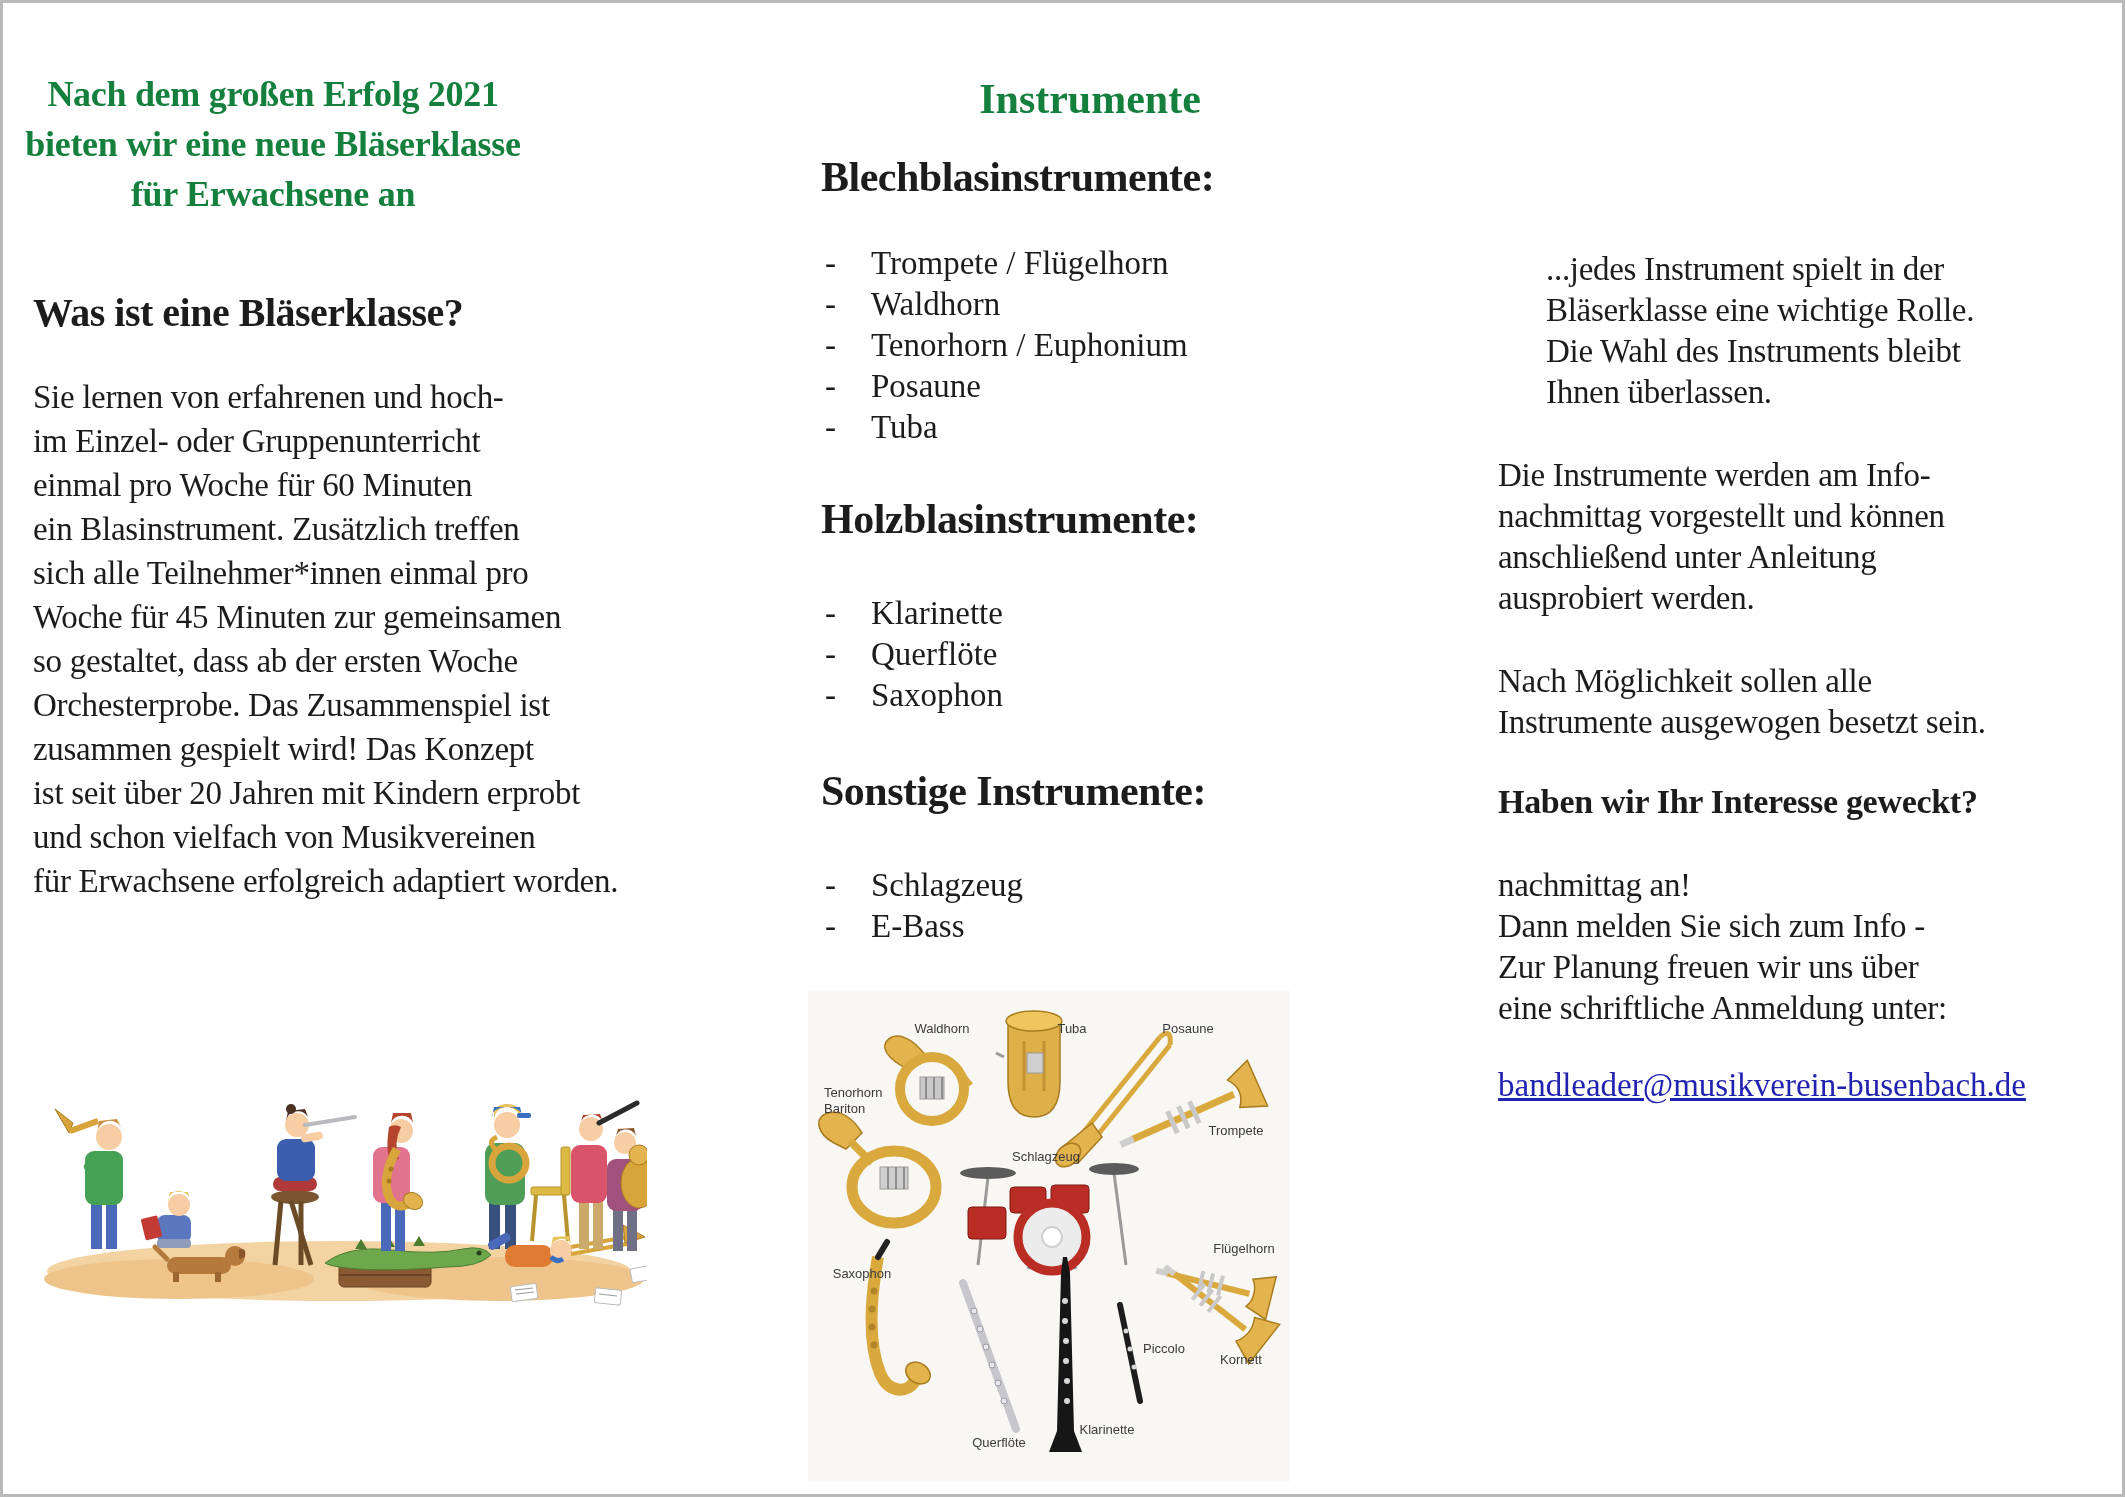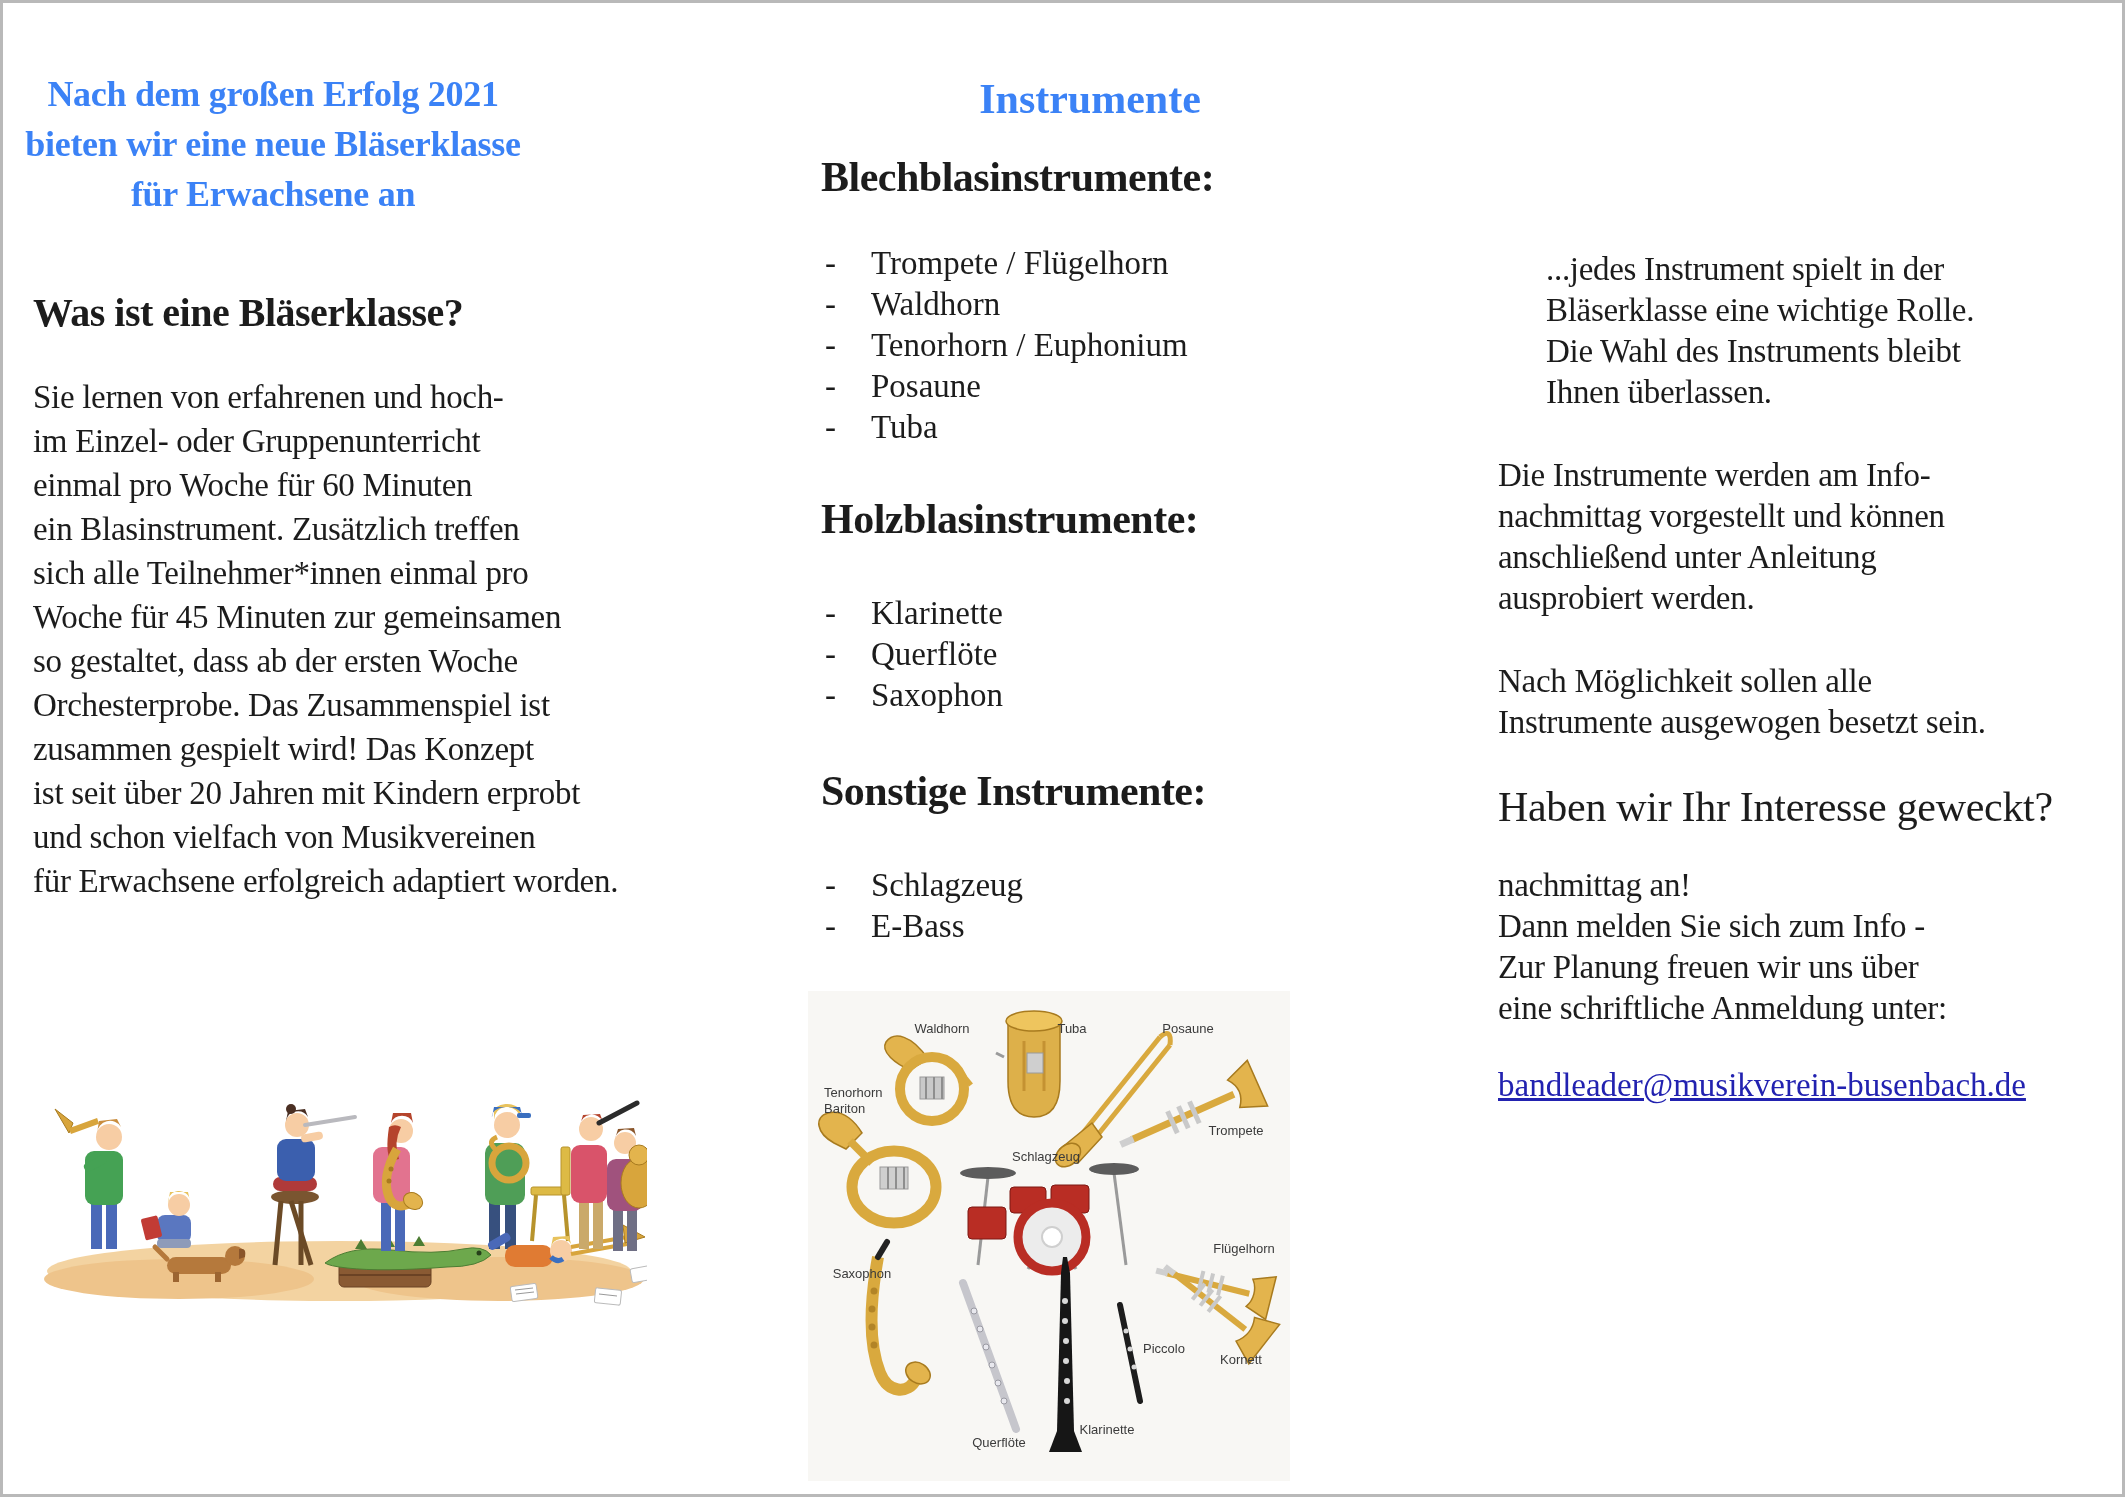--- a/index.html
+++ b/index.html
@@ -2,21 +2,21 @@
 <html lang="de"><head>
 <meta charset="utf-8">
 <style>
   html,body{margin:0;padding:0;background:#e8e8e8;}
   .page{
     position:relative;width:2125px;height:1497px;background:#ffffff;
     border:3px solid #b9b9b9;box-sizing:border-box;overflow:hidden;
     font-family:"Liberation Serif","DejaVu Serif",serif;color:#1c1c1c;
   }
   .abs{position:absolute;}
-  .green{color:#3b82f6;}
+  .green{color:#15803d;}
   .center{text-align:center;}
   .tl{white-space:pre;letter-spacing:-0.3px;}
 
   
   .l-title{left:0;top:66px;width:540px;font-size:36px;font-weight:bold;line-height:50px;letter-spacing:-0.5px;}
   .l-heading{left:30px;top:286px;font-size:40px;font-weight:bold;letter-spacing:-0.5px;}
   .l-body{left:30px;top:372px;font-size:33px;line-height:44px;}
   .l-illustration{left:36px;top:1038px;width:608px;height:268px;}
 
   
@@ -31,21 +31,21 @@
   .m-list{font-size:33px;line-height:41px;}
   .li-row{display:flex;}
   .li-dash{width:46px;flex:0 0 46px;}
   .m-diagram{left:805px;top:988px;width:482px;height:490px;}
 
   
   .r-col{font-size:33px;line-height:41px;}
   .r-p1{left:1495px;top:246px;margin-left:48px;}
   .r-p2{left:1495px;top:452px;}
   .r-p3{left:1495px;top:658px;}
-  .r-q{left:1495px;top:780px;font-size:42px;font-weight:normal;letter-spacing:-0.3px;}
+  .r-q{left:1495px;top:780px;font-size:34px;font-weight:bold;letter-spacing:-0.3px;}
   .r-p4{left:1495px;top:862px;}
   .r-email{left:1495px;top:1064px;font-size:33px;}
   .r-email a{color:#2222b0;text-decoration:underline;cursor:pointer;}
 
   .diagram-label{font-family:"Liberation Sans","DejaVu Sans",sans-serif;font-size:13px;fill:#3b3b3b;}
 </style>
 </head>
 <body>
 
 <div class="page">

